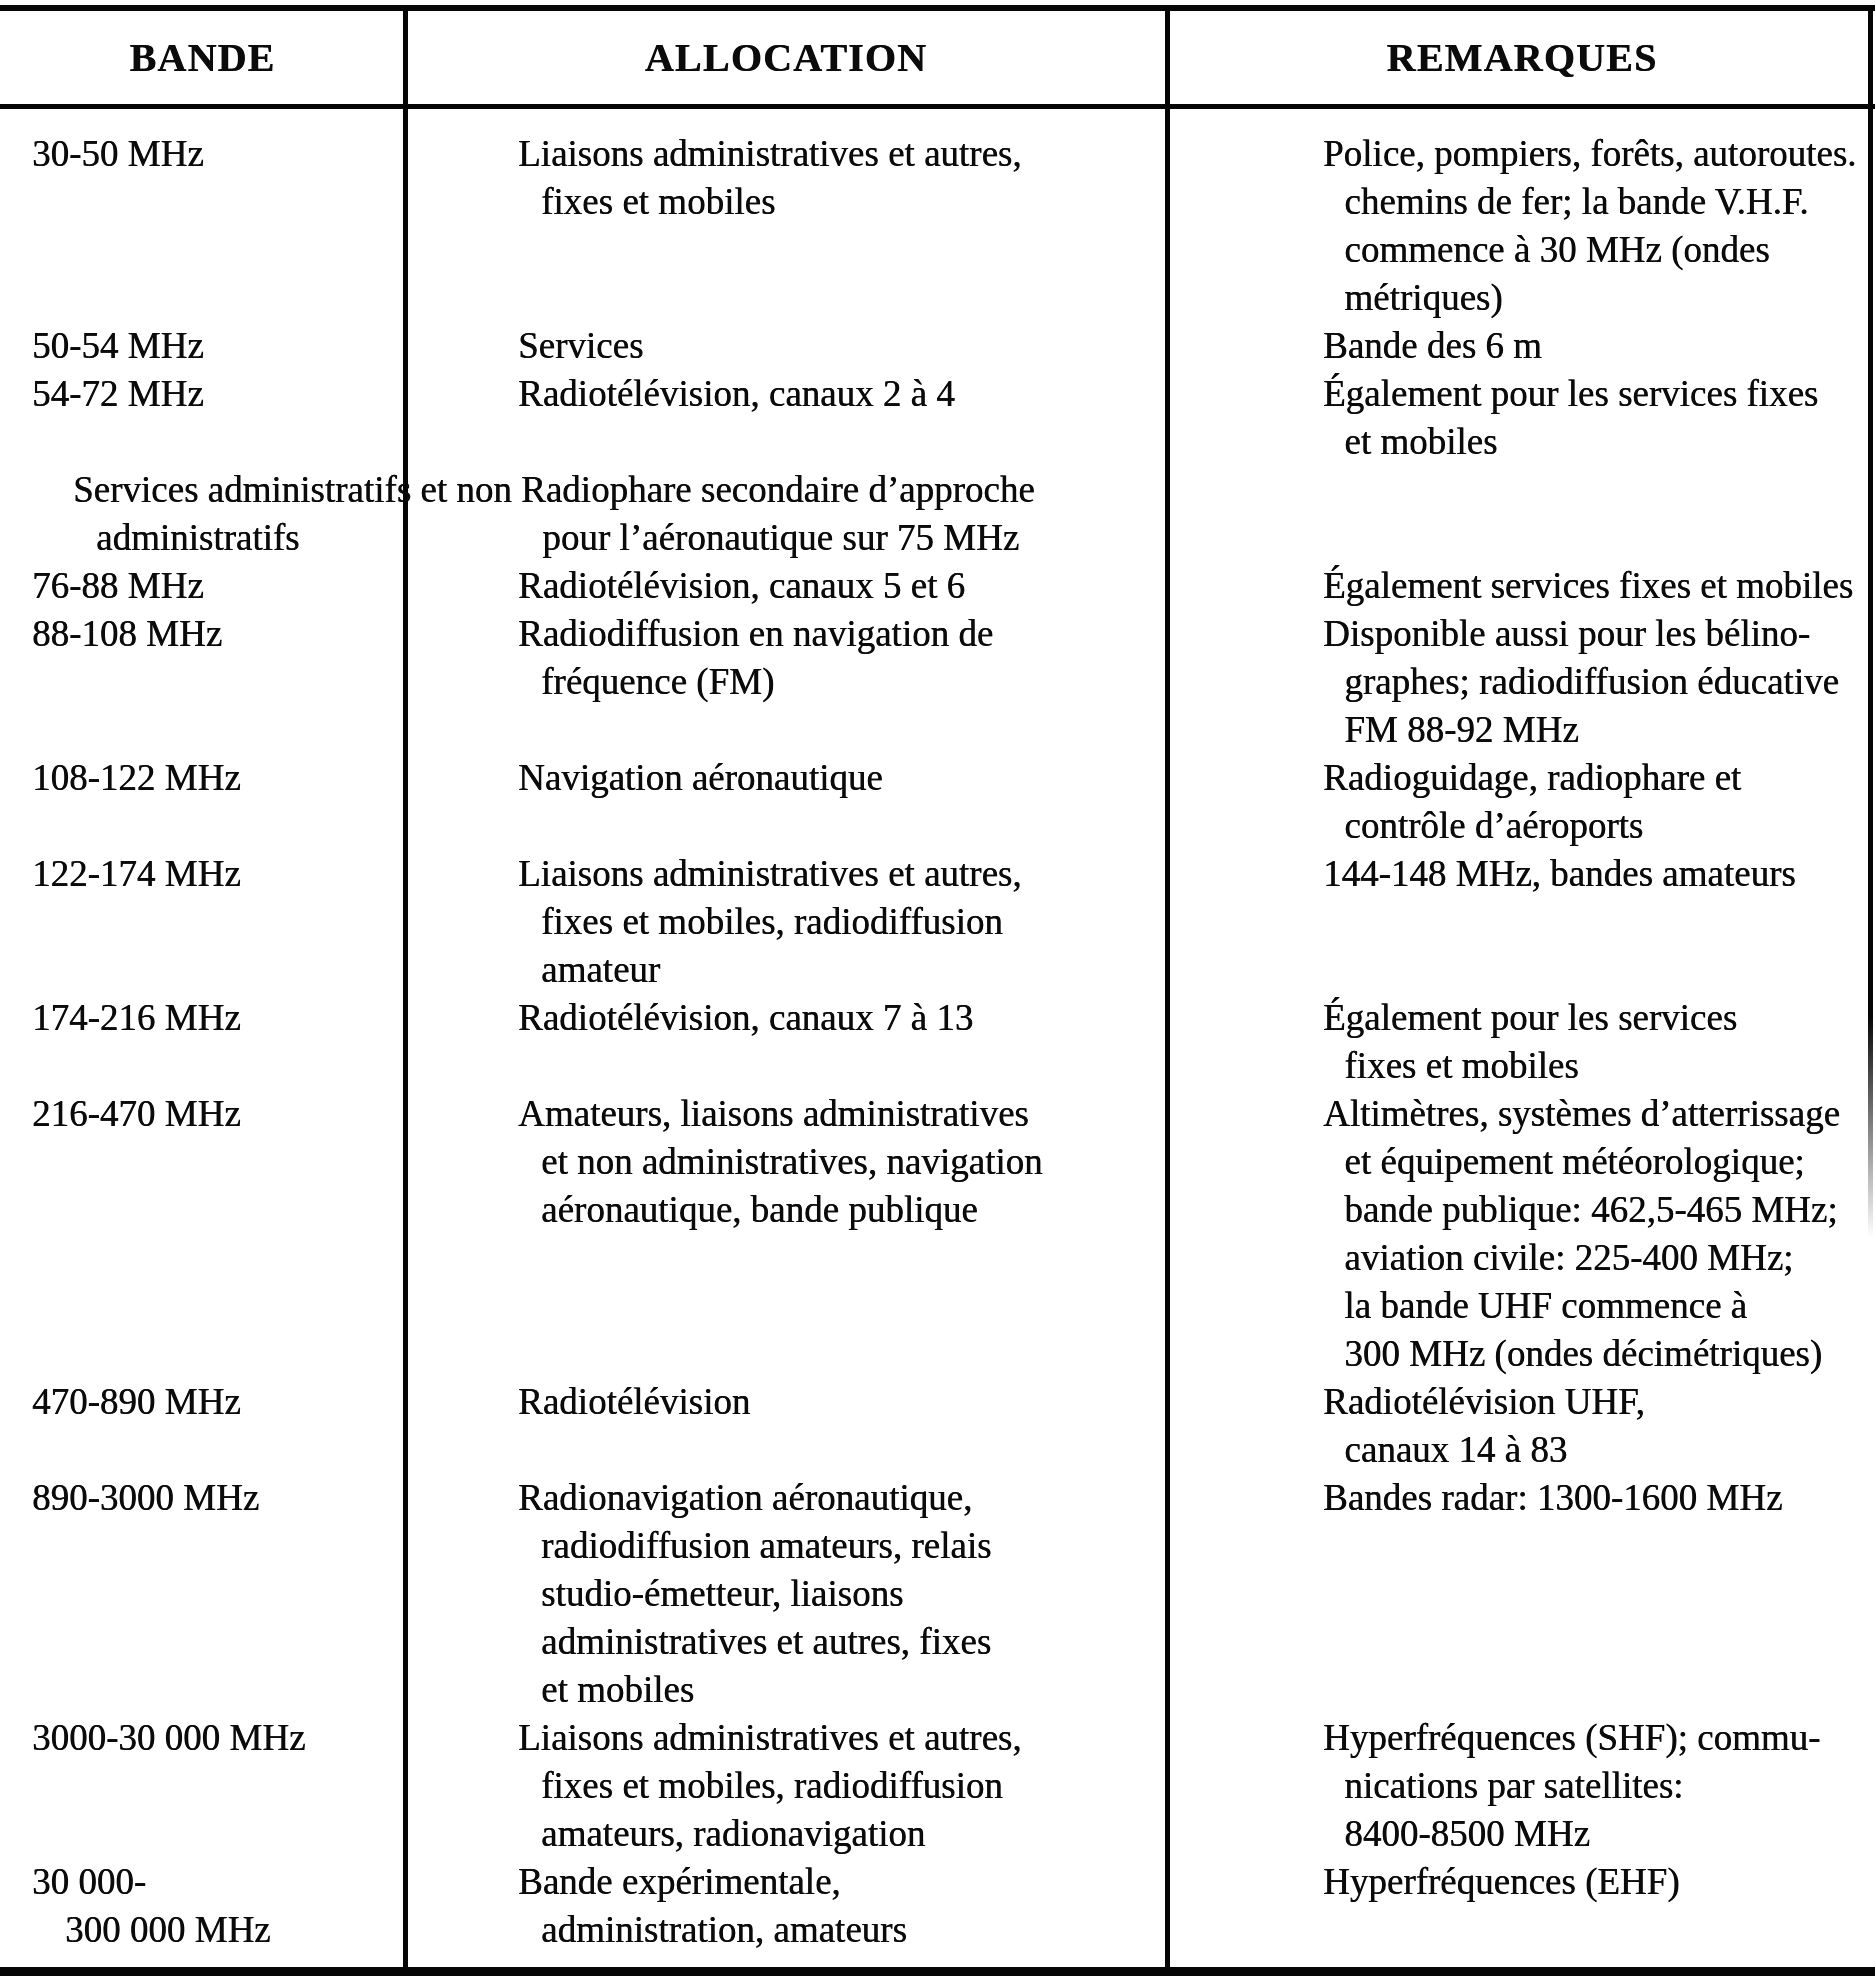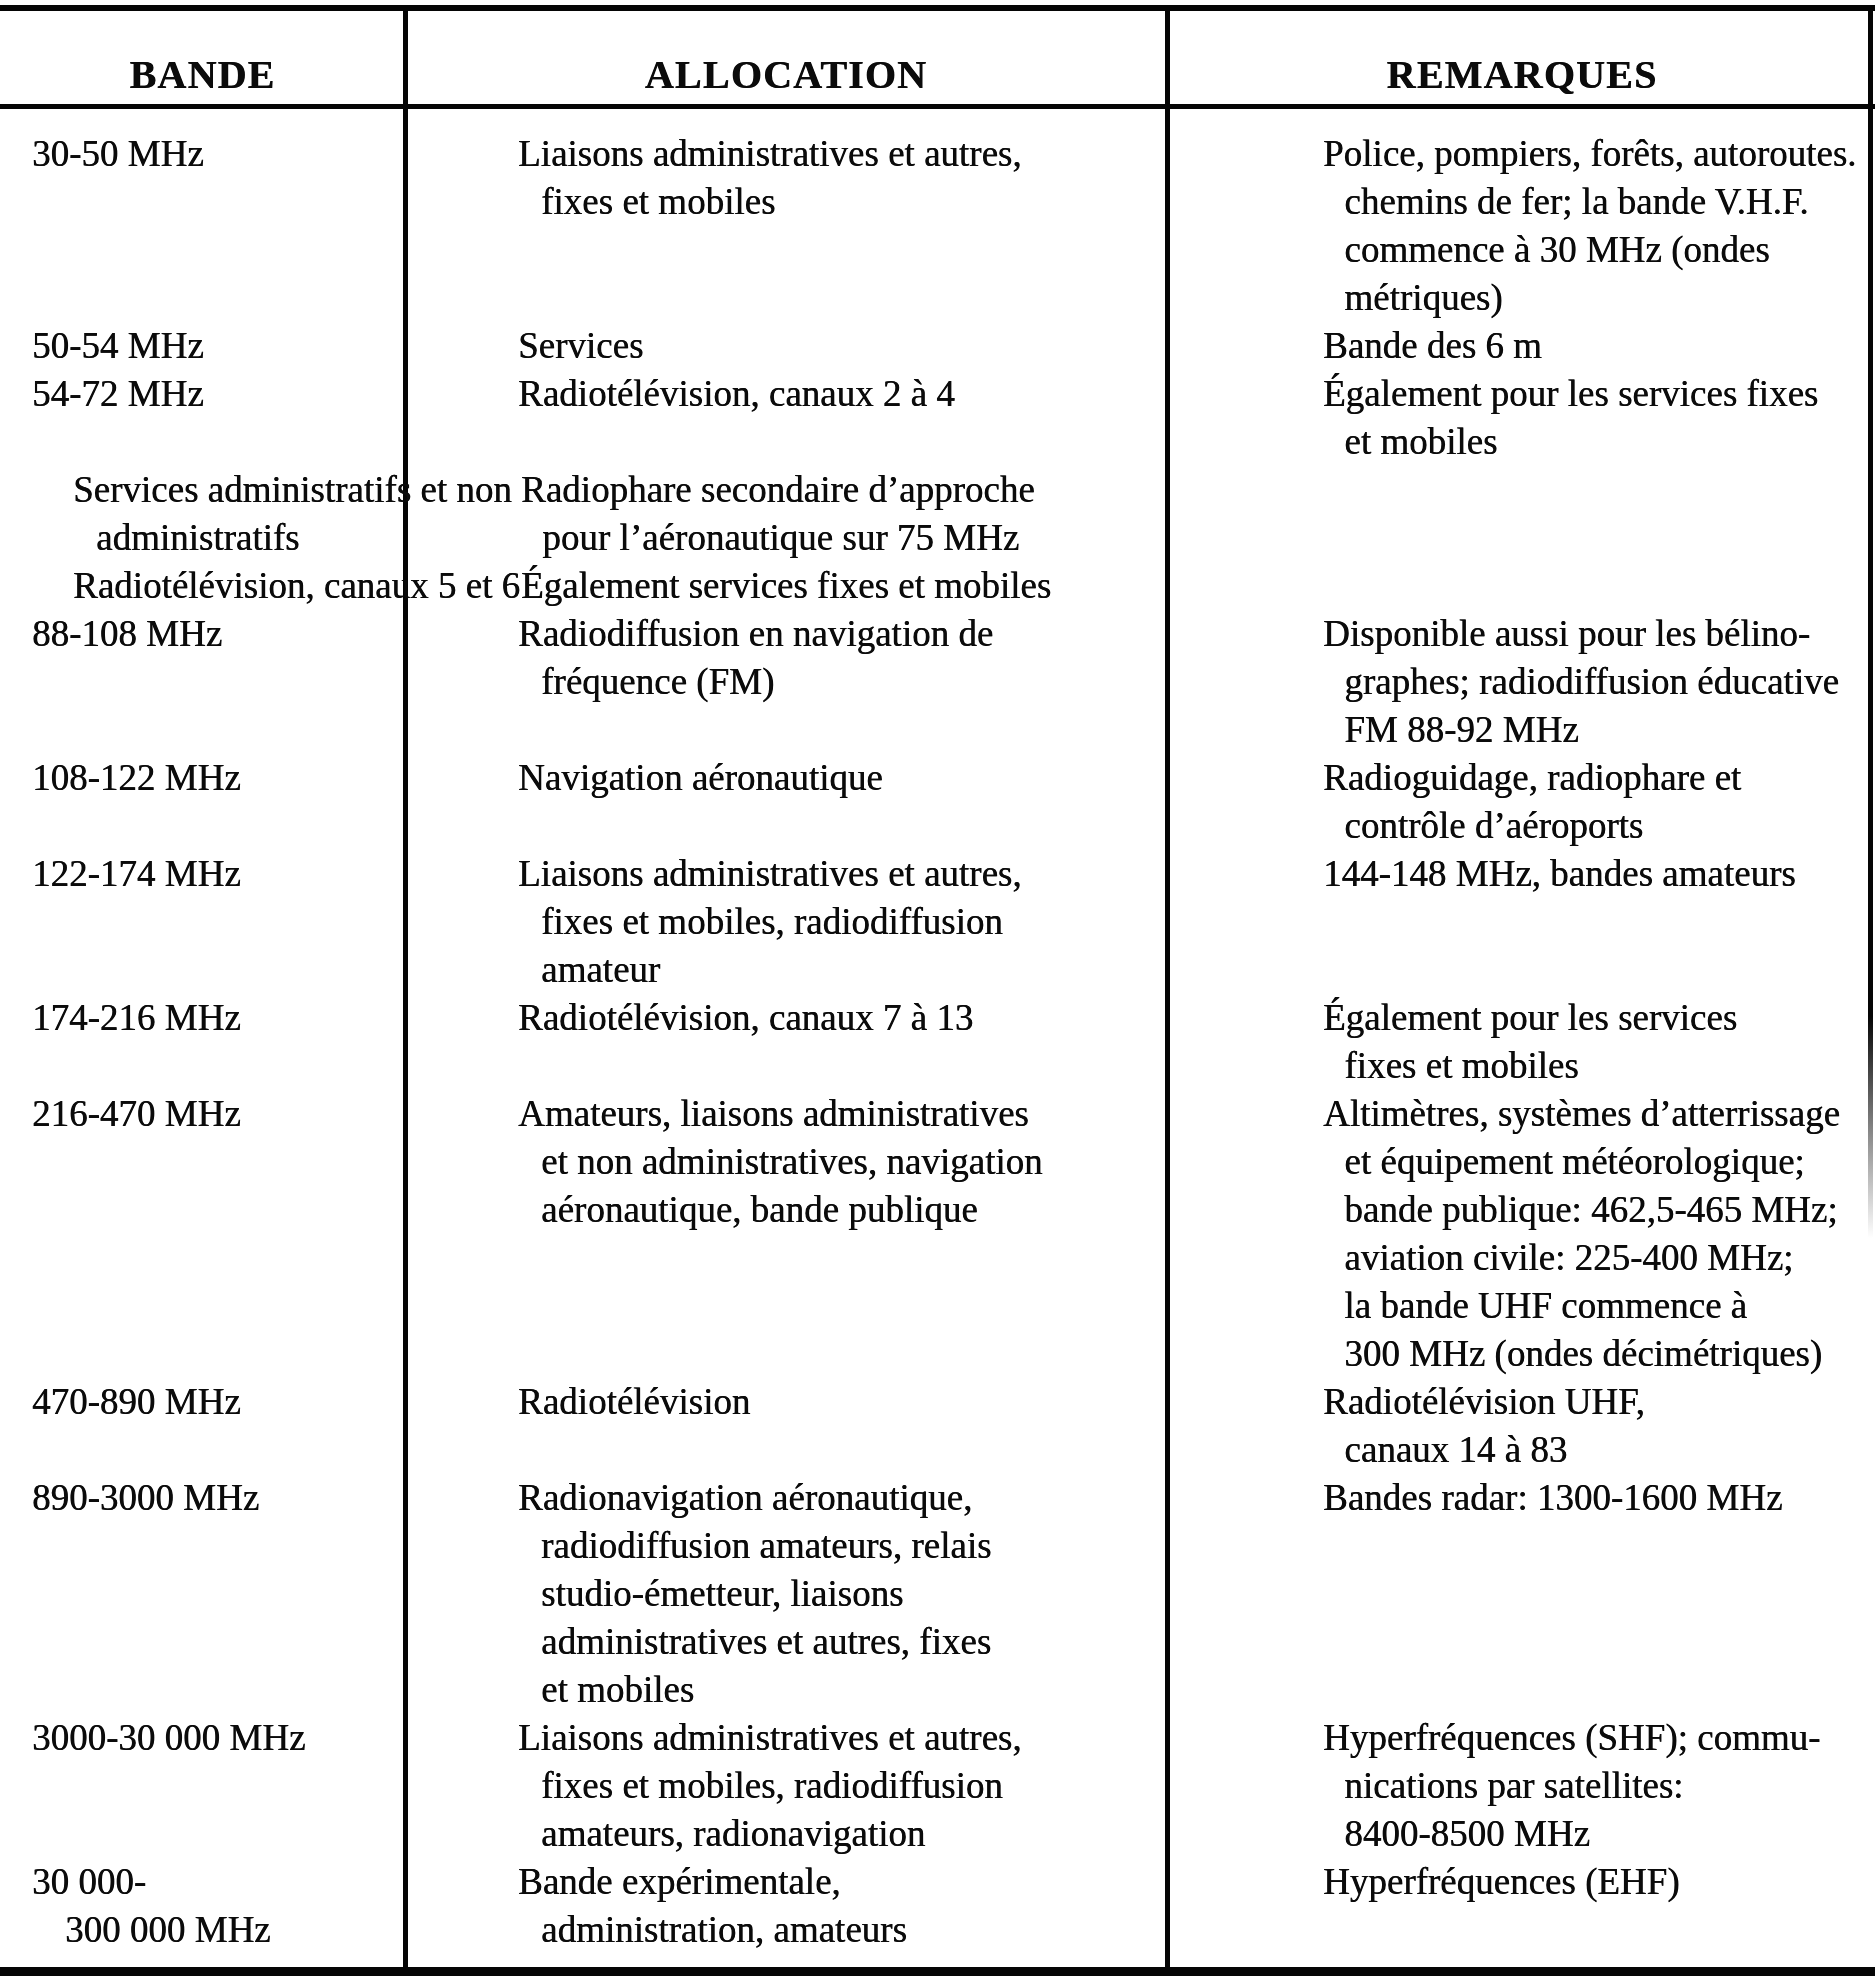--- a/index.html
+++ b/index.html
@@ -16,21 +16,21 @@
   .rule { position:absolute; background:#050505; }
   .rule-top        { left:0;    right:0;  top:4.7px;    height:6.3px; }
   .rule-header     { left:0;    right:0;  top:104px;  height:4.7px; }
   .rule-bottom     { left:0;    right:0;  top:1967px; height:8.7px; }
   .vline-1         { left:403px;  top:4.7px; width:4.7px; height:1971px; }
   .vline-2         { left:1165px; top:4.7px; width:4.7px; height:1971px; }
   .vline-right     { left:1868px; top:4.7px; width:4.7px; height:1233px;
                      background:linear-gradient(#050505 82%, rgba(5,5,5,0)); }
   
   .thead {
-    position:absolute; left:0; top:28px; width:100%; height:93px;
+    position:absolute; left:0; top:11px; width:100%; height:93px;
     display:grid; grid-template-columns:405px 762px 710px;
     align-items:center;
   }
   .th {
     text-align:center;
     font-weight:bold;
     font-size:40px;
     letter-spacing:1.2px;
     text-shadow:0.5px 0 0 currentColor;
   }
@@ -120,20 +120,23 @@
         <div class="cell cell-alloc">
           <div class="ln">Services administratifs et non</div>
           <div class="ln cont">administratifs</div>
         </div>
         <div class="cell cell-rem">
           <div class="ln">Radiophare secondaire d’approche</div>
           <div class="ln cont">pour l’aéronautique sur 75 MHz</div>
         </div>
       </div>
       <div class="row">
+        <div class="cell cell-band">
+          <div class="ln">76-88 MHz</div>
+        </div>
         <div class="cell cell-alloc">
           <div class="ln">Radiotélévision, canaux 5 et 6</div>
         </div>
         <div class="cell cell-rem">
           <div class="ln">Également services fixes et mobiles</div>
         </div>
       </div>
       <div class="row">
         <div class="cell cell-band">
           <div class="ln">88-108 MHz</div>

